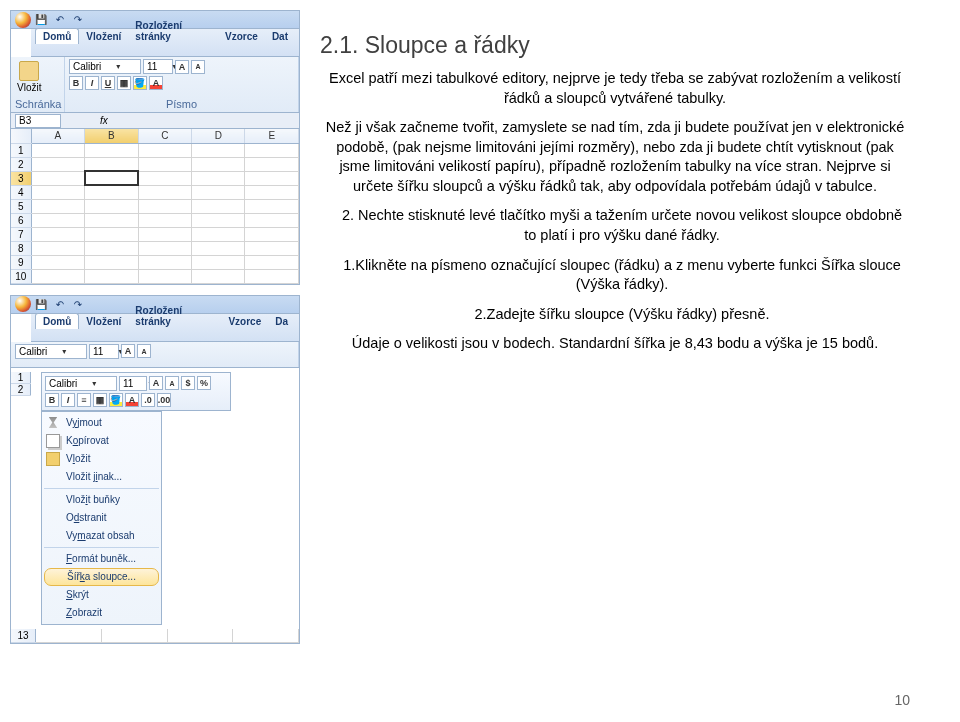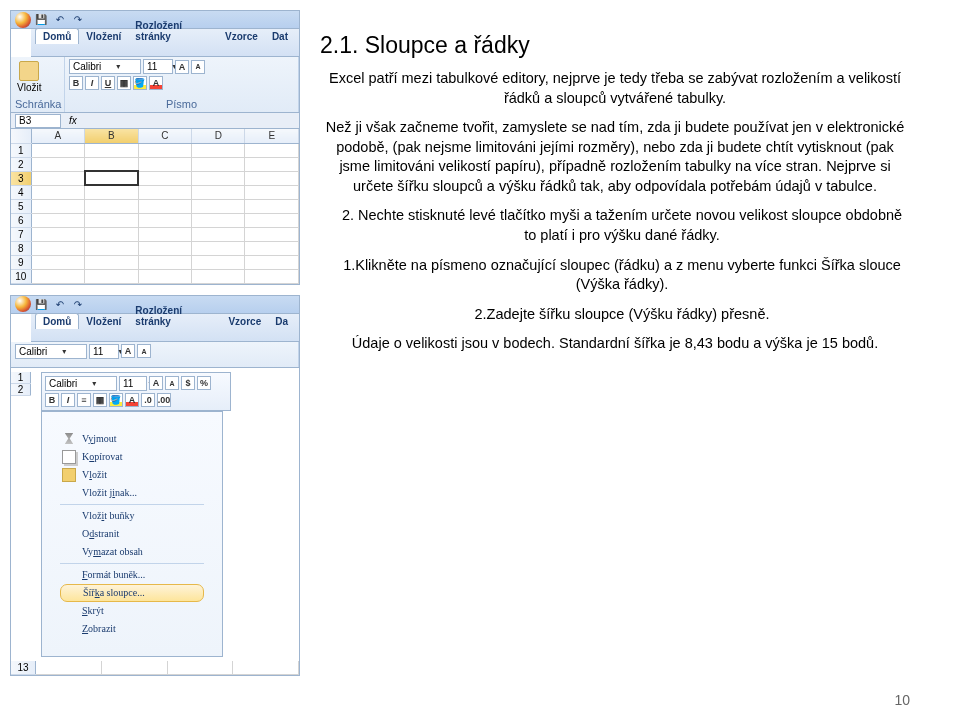--- a/index.html
+++ b/index.html
@@ -22,49 +22,49 @@
   .group-body { display: flex; gap: 3px; align-items: flex-start; }
   .big-btn { display: flex; flex-direction: column; align-items: center; gap: 1px; padding: 2px; }
   .big-ic { width: 20px; height: 20px; background: #f3d58a; border: 1px solid #c9a84a; border-radius: 2px; }
   .group-label { font-size: 11px; color: #4a6a9a; text-align: center; }
   .font-row { display: flex; gap: 2px; align-items: center; }
   .combo { height: 15px; background: #fff; border: 1px solid #9db4cf; padding: 0 3px; display: flex; align-items: center; gap: 15px; }
   .mini { width: 14px; height: 14px; border: 1px solid #9db4cf; background: #fff; display: inline-flex; align-items: center; justify-content: center; font-size: 9px; font-weight: 700; color: #333; }
   .mini.u { text-decoration: underline; }
   .mini.i { font-style: italic; }
   .chev { font-size: 8px; color: #333; }
-  .formula-bar { height: 16px; background: #e8eef7; display: flex; align-items: center; border-bottom: 1px solid #9db4cf; }
+  .formula-bar { height: 16px; background: #e8eef7; display: flex; align-items: center; border-bottom: 1px solid #9db4cf; gap: 31px; }
   .name-box { width: 46px; height: 14px; background: #fff; border: 1px solid #9db4cf; margin: 0 4px; padding: 0 3px; font-size: 10px; display: flex; align-items: center; }
   .fx { font-style: italic; font-size: 10px; margin: 0 4px; }
   .grid { background: #fff; }
   .row-h { height: 14px; }
   .col-hdr { border-right: 1px solid #ccd8e8; border-bottom: 1px solid #9db4cf; background: linear-gradient(#f5f8fc,#e6eef9); text-align: center; font-size: 10px; color: #333; }
   .row-hdr { width: 18px; border-right: 1px solid #9db4cf; border-bottom: 1px solid #ccd8e8; background: linear-gradient(90deg,#f5f8fc,#e6eef9); text-align: center; font-size: 10px; }
   .col-hdr.sel { background: linear-gradient(#f9e3a3,#f2cf6e); }
   .row-hdr.sel { background: linear-gradient(90deg,#f9e3a3,#f2cf6e); }
   table.sheet { border-collapse: collapse; width: 100%; }
   table.sheet td.cell { border-right: 1px solid #d4d4d4; border-bottom: 1px solid #d4d4d4; height: 14px; width: 48px; }
   td.actcell { border: 2px solid #333 !important; }
 
   
   .ctx-shot { border: 1px solid #9db4cf; font-family: "Segoe UI", Tahoma, sans-serif; font-size: 10px; background: #fff; margin-top: 4px; }
   .mini-toolbar { background: linear-gradient(#f7faff,#e6eef9); border: 1px solid #9db4cf; padding: 3px; display: flex; flex-direction: column; gap: 2px; width: 190px; }
   .mt-row { display: flex; gap: 2px; align-items: center; }
-  .ctxmenu { width: 182px; background: linear-gradient(#f7faff,#eef4fb); border: 1px solid #9db4cf; padding: 18px; font-family: Liberation Serif, serif; }
+  .ctxmenu { width: 121px; background: linear-gradient(#f7faff,#eef4fb); border: 1px solid #9db4cf; padding: 2px; }
   .ctx-item { display: flex; align-items: center; height: 18px; padding: 0 4px 0 2px; gap: 6px; }
   .ctx-item.sep { border-top: 1px solid #c2d4ea; height: 0; margin: 2px 0; }
   .ctx-item.hov { background: linear-gradient(#fef3d9,#fde59b); border: 1px solid #e6b84a; border-radius: 7px; }
   .ctx-ic { width: 14px; height: 14px; display: inline-block; }
   .ctx-ic.cut { background: linear-gradient(#888,#ccc); clip-path: polygon(20% 10%,80% 10%,55% 50%,80% 90%,20% 90%,45% 50%); }
   .ctx-ic.copy { background: #fff; border: 1px solid #999; box-shadow: 2px 2px 0 #ccc; }
   .ctx-ic.paste { background: #f2cf6e; border: 1px solid #c9a84a; }
   .ctx-label { flex: 1; color: #1a3b6e; }
   .ctx-label .ul { text-decoration: underline; }
 
-  .heading { font-size: 23px; color: #000000; margin-bottom: 8px; }
+  .heading { font-size: 23px; color: #404040; margin-bottom: 8px; }
   .para { margin-bottom: 10px; text-align: center; }
   .page-num { position: absolute; bottom: 14px; right: 50px; font-size: 14px; color: #666; }
 </style>
 </head>
 <body>
 
 <div class="page">
   <div class="left-col">
 
     <div class="excel-shot">

